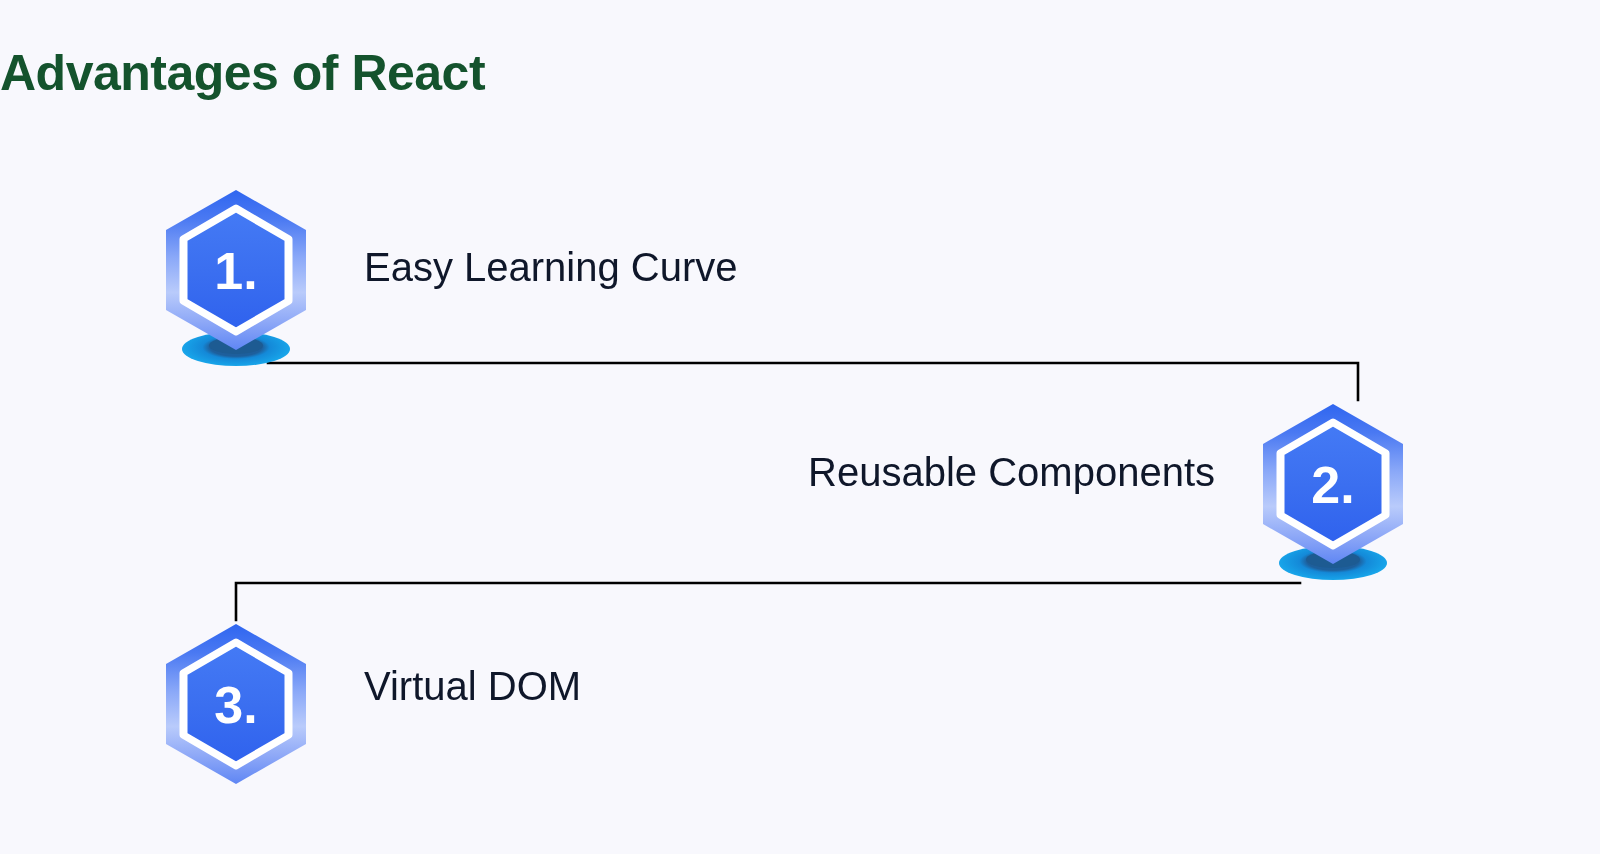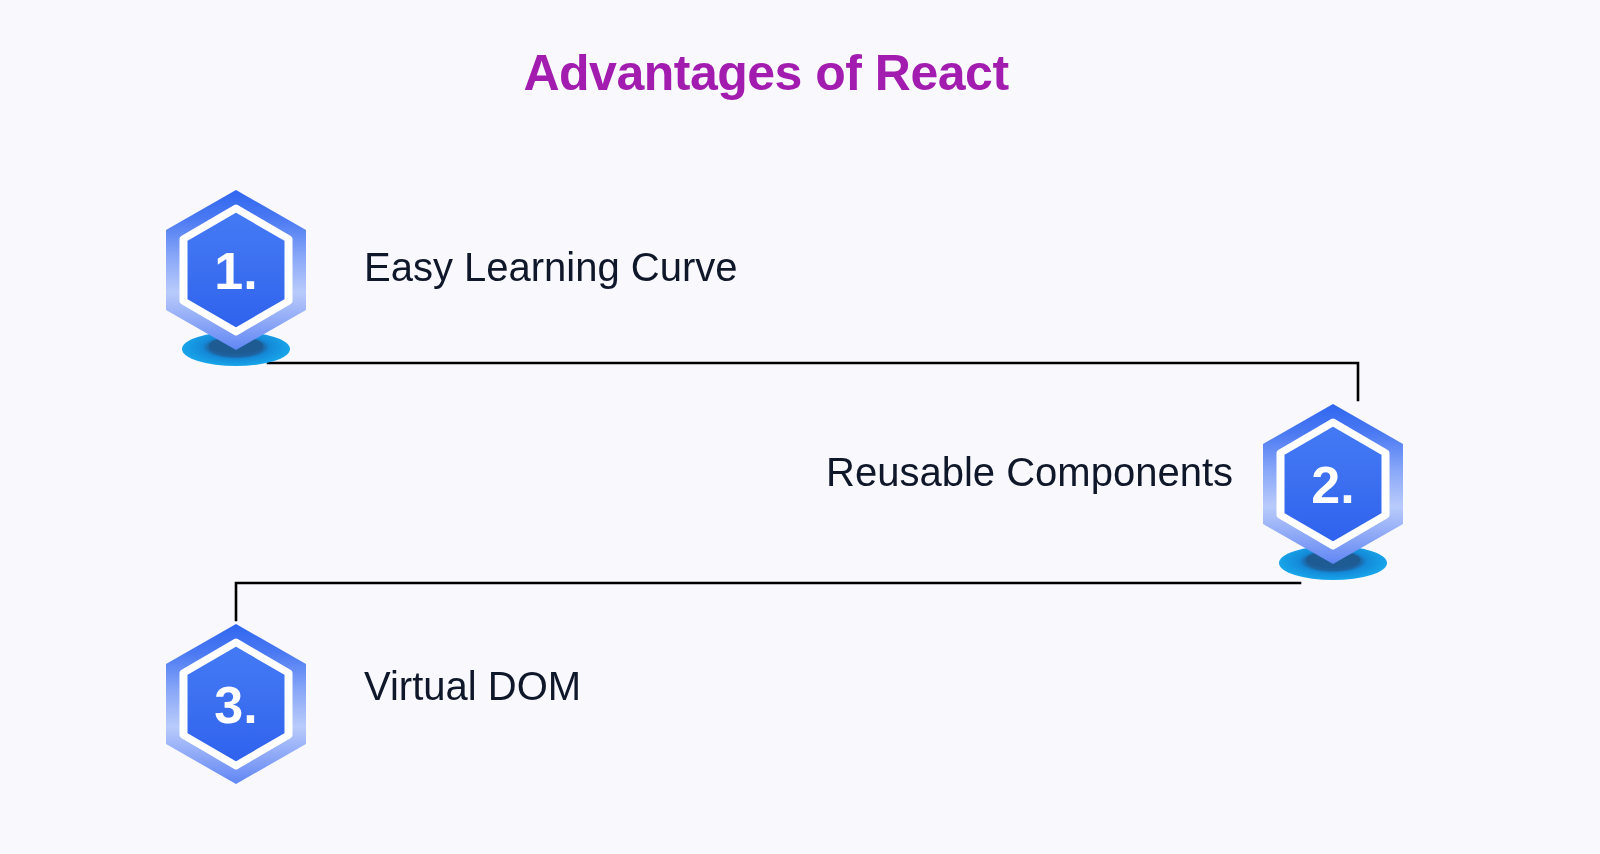--- a/index.html
+++ b/index.html
@@ -21,25 +21,25 @@
     width: 1600px;
     height: 854px;
   }
 
   
   .page-title {
     position: absolute;
     top: 46px;
     left: 0;
     width: 1532px;
-    text-align: center;
+    text-align: left;
     font-size: 50px;
     font-weight: bold;
     letter-spacing: -0.5px;
-    color: #a21caf;
+    color: #14532d;
     line-height: 1.1;
   }
 
   
   .connectors {
     position: absolute;
     top: 0;
     left: 0;
     width: 1600px;
     height: 854px;
@@ -150,21 +150,21 @@
     <div class="badge-base"></div>
     <svg class="hex-wrap" viewBox="0 0 152 168" width="152" height="168">
       <polygon points="76,4 146,44 146,124 76,164 6,124 6,44" fill="url(#hexOuterGrad)"></polygon>
       <polygon points="76,28 125,56 125,112 76,140 27,112 27,56" fill="url(#hexGlow)" opacity="0.85"></polygon>
       <polygon points="76,22 129,53 129,115 76,146 23,115 23,53" fill="none" stroke="#ffffff" stroke-width="7" stroke-linejoin="round"></polygon>
       <polygon points="76,25 126,54 126,114 76,143 26,114 26,54" fill="url(#hexInnerGrad)" stroke="#ffffff" stroke-width="3" stroke-linejoin="round"></polygon>
       <text x="76" y="103" text-anchor="middle" font-family="Liberation Sans, sans-serif" font-size="52" font-weight="600" fill="#ffffff">2.</text>
     </svg>
   </div>
 
-  <div class="item-label right-align" style="right:367px; top:449px;text-align:right;">Reusable Components</div>
+  <div class="item-label right-align" style="right:385px; top:449px;text-align:right;">Reusable Components</div>
 
   <div class="badge" style="left:160px; top:620px;">
     <svg class="hex-wrap" viewBox="0 0 152 168" width="152" height="168">
       <polygon points="76,4 146,44 146,124 76,164 6,124 6,44" fill="url(#hexOuterGrad)"></polygon>
       <polygon points="76,28 125,56 125,112 76,140 27,112 27,56" fill="url(#hexGlow)" opacity="0.85"></polygon>
       <polygon points="76,22 129,53 129,115 76,146 23,115 23,53" fill="none" stroke="#ffffff" stroke-width="7" stroke-linejoin="round"></polygon>
       <polygon points="76,25 126,54 126,114 76,143 26,114 26,54" fill="url(#hexInnerGrad)" stroke="#ffffff" stroke-width="3" stroke-linejoin="round"></polygon>
       <text x="76" y="103" text-anchor="middle" font-family="Liberation Sans, sans-serif" font-size="52" font-weight="600" fill="#ffffff">3.</text>
     </svg>
   </div>

